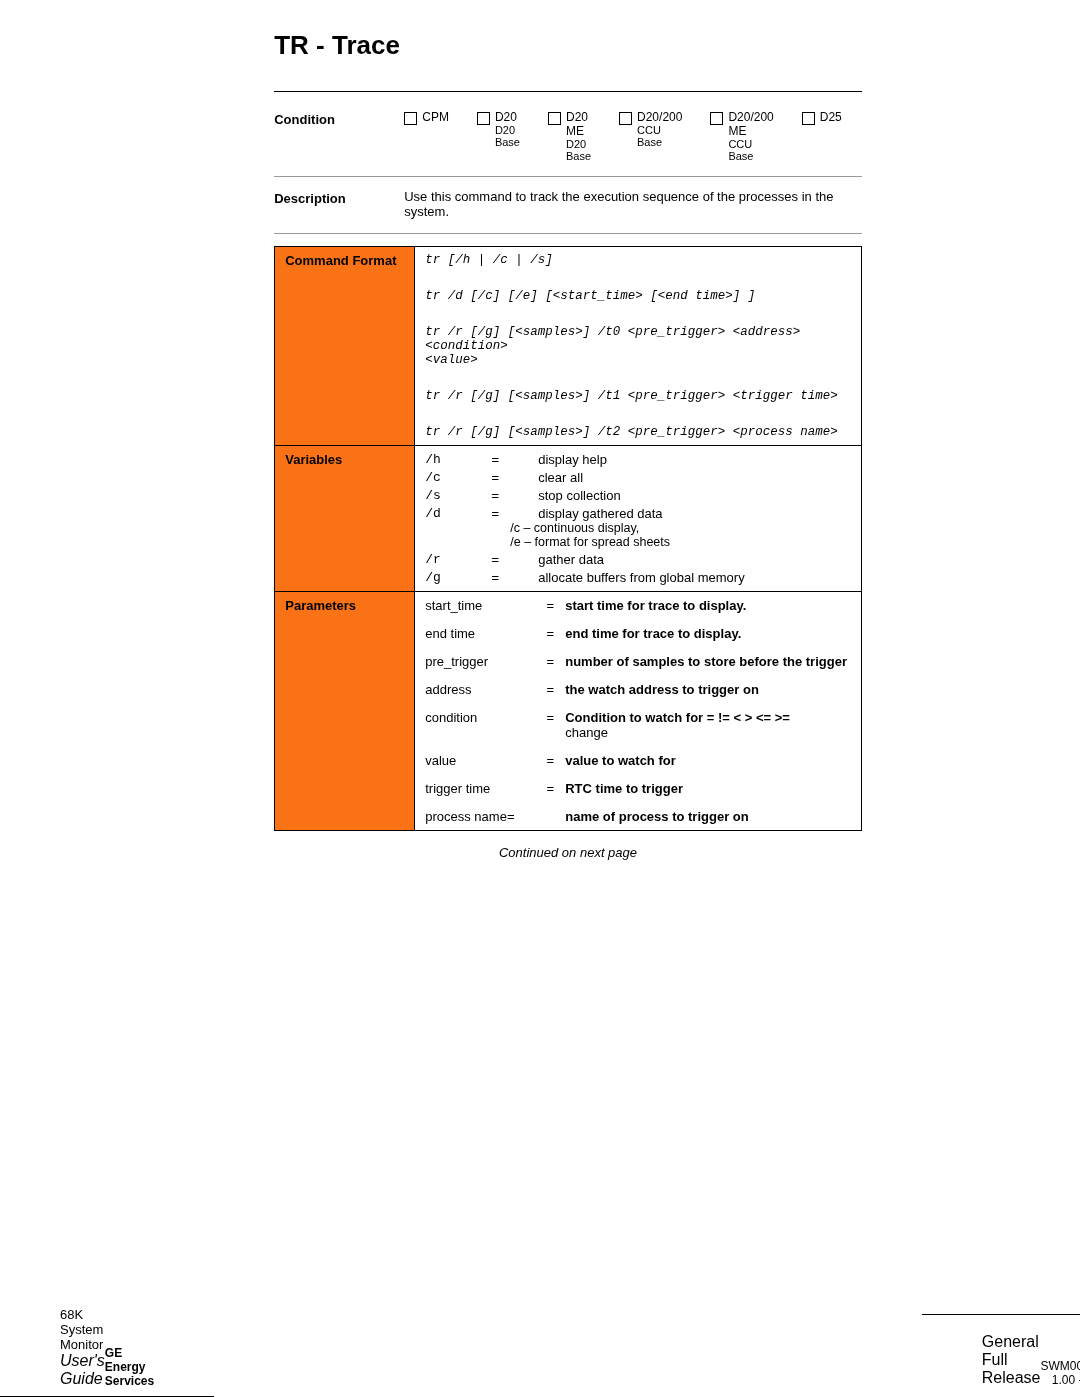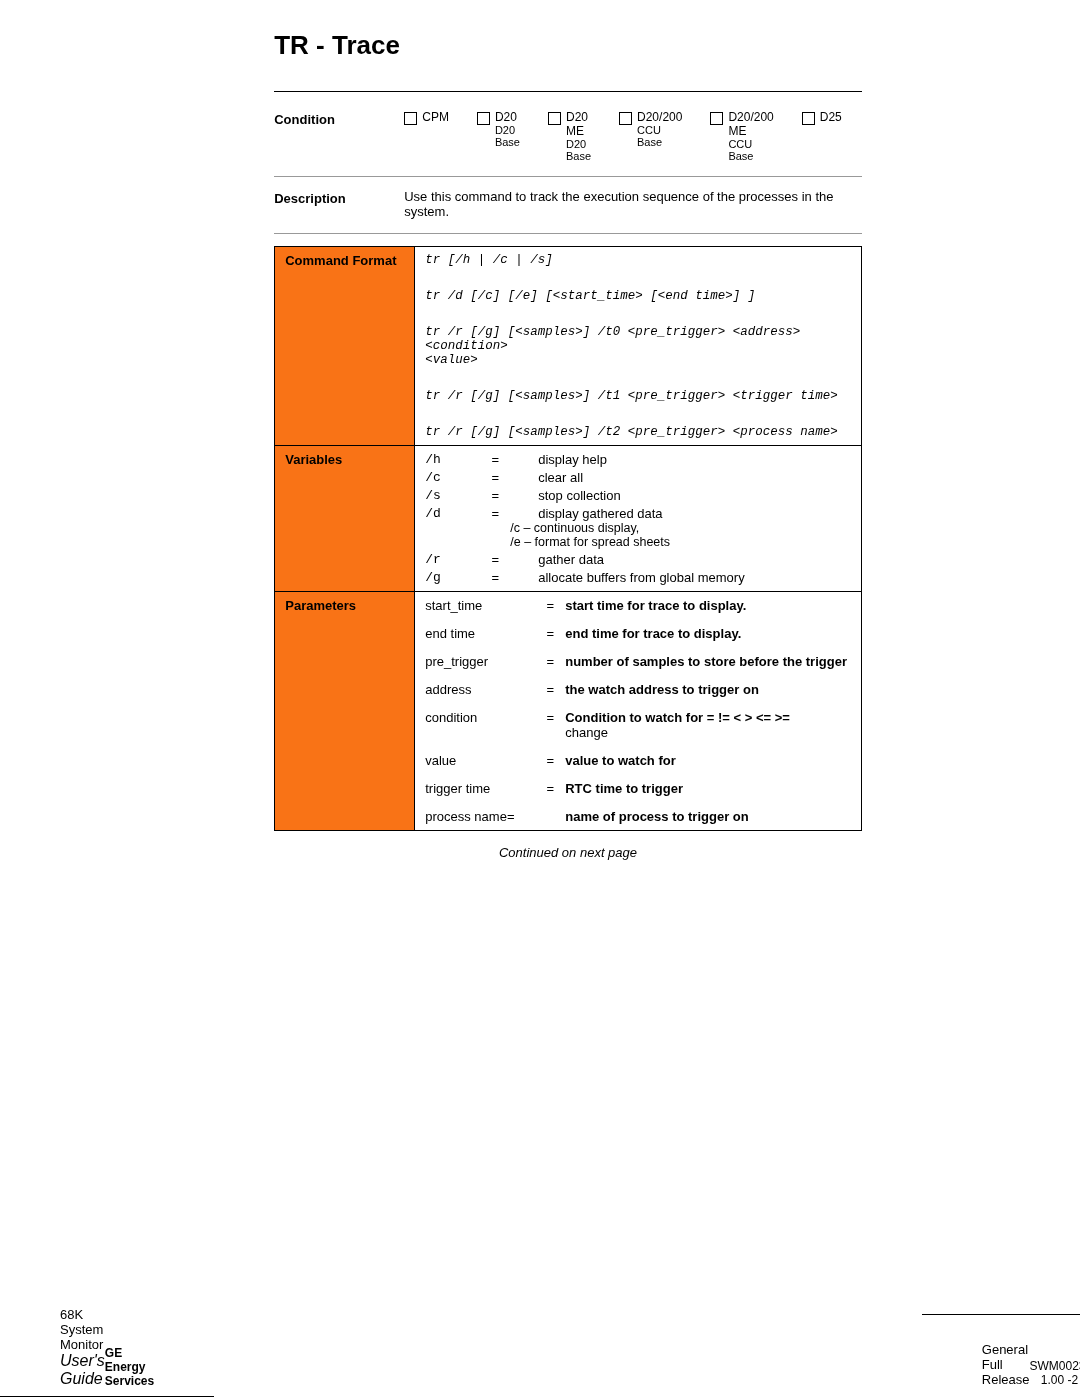--- a/index.html
+++ b/index.html
@@ -227,21 +227,21 @@
       border-top: 1.5px solid #000;
       padding: 10px 60px;
       display: flex;
       justify-content: space-between;
       align-items: flex-end;
       margin-top: auto;
     }
     .footer-left {
       display: flex;
       flex-direction: column;
-      font-size: 13px;
+      font-size: 16px;
     }
     .footer-center {
       font-size: 12px;
       text-align: center;
     }
     .footer-right {
       font-size: 26px;
       font-weight: bold;
     }
 

